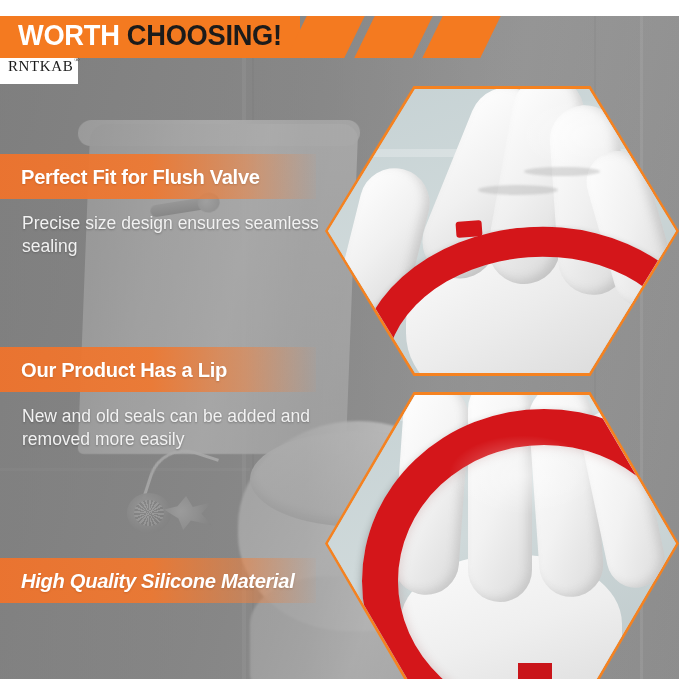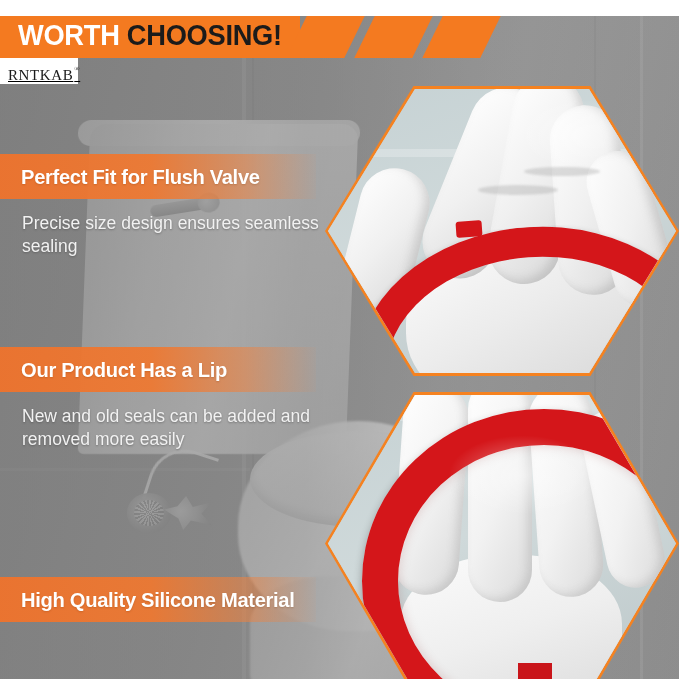--- a/index.html
+++ b/index.html
@@ -218,22 +218,21 @@
 
   
   .brand-box {
     position: absolute;
     left: 0;
     top: 42px;
     width: 78px;
     height: 26px;
     background: #ffffff;
     display: flex;
-    align-items: flex-end;
-    text-decoration: underline;
+    align-items: flex-start;
   }
   .brand-text {
     font-family: "Liberation Serif", serif;
     font-size: 15px;
     color: #1a1a1a;
     letter-spacing: 0.6px;
     padding-left: 8px;
     position: relative;
   }
   .brand-tm {
@@ -274,21 +273,21 @@
     padding-left: 22px;
     color: #f2f2f2;
     font-size: 17.5px;
     line-height: 1.32;
     max-width: 310px;
     text-shadow: 0 1px 2px rgba(60,60,60,0.45);
   }
 
   .f1 { top: 138px; }
   .f2 { top: 331px; }
-  .f3 { top: 561px; }
+  .f3 { top: 542px; font-style: italic; }
 
   
   .hex {
     position: absolute;
     clip-path: polygon(25% 0%, 75% 0%, 100% 50%, 75% 100%, 25% 100%, 0% 50%);
     background: #f58220;
   }
   .hex-inner {
     position: absolute;
     inset: 3px;

